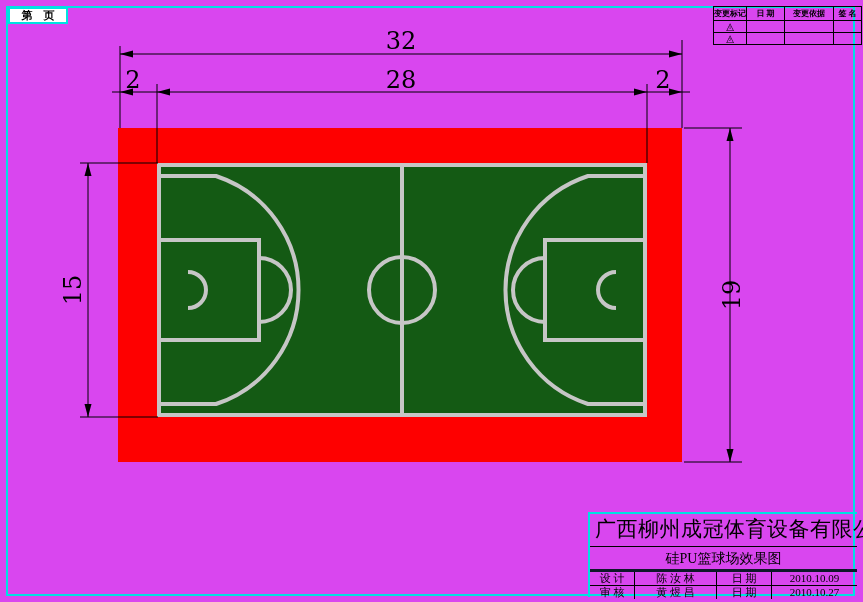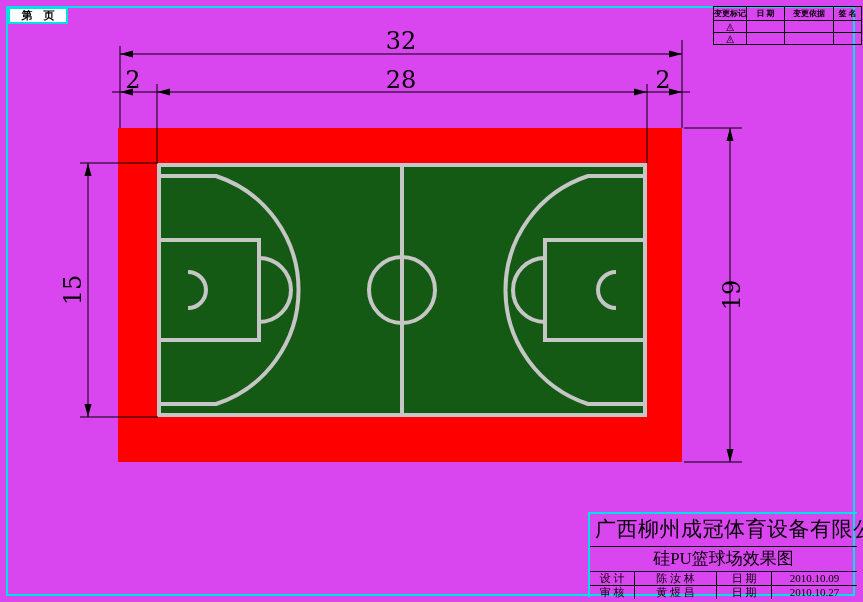--- a/index.html
+++ b/index.html
@@ -18,22 +18,22 @@
   .rev td{height:11px;}
   .c1{width:32px}.c2{width:37px}.c3{width:48px}.c4{width:27px}
   .tri{position:relative;display:inline-block;font-size:10px;line-height:10px;font-weight:normal;}
   .tnum{position:absolute;left:50%;top:55%;transform:translate(-50%,-50%);
         font-style:normal;font-size:5px;line-height:5px;}
   
   .tb{position:absolute;left:588px;top:512px;width:269px;height:85px;box-sizing:border-box;
       border-left:2px solid #00e1e1;border-top:2px solid #00e1e1;color:#000;}
   .tb-company{height:33px;box-sizing:border-box;border-bottom:1px solid #000;
               font-size:21px;line-height:31px;padding-left:5px;white-space:nowrap;letter-spacing:0.5px;}
-  .tb-title{height:25px;box-sizing:border-box;border-bottom:1px solid #0f172a;
-            font-size:17px;line-height:24px;text-align:center;white-space:nowrap;}
+  .tb-title{height:25px;box-sizing:border-box;border-bottom:3px solid #0f172a;
+            font-size:14px;line-height:24px;text-align:center;white-space:nowrap;}
   .tb-row{display:grid;grid-template-columns:45px 82px 55px auto;height:14px;
           box-sizing:border-box;border-bottom:1px solid #000;}
   .tb-row:last-child{border-bottom:none;height:13px;}
   .tb-cell{box-sizing:border-box;border-right:1px solid #000;font-size:11px;font-weight:normal;
            line-height:13px;text-align:center;overflow:hidden;white-space:nowrap;}
   .tb-cell:last-child{border-right:none;}
   
   svg{position:absolute;left:0;top:0;}
   .cline{fill:none;stroke:#c6c6c6;stroke-width:4;}
   .dline{stroke:#000;stroke-width:1;fill:none;}

